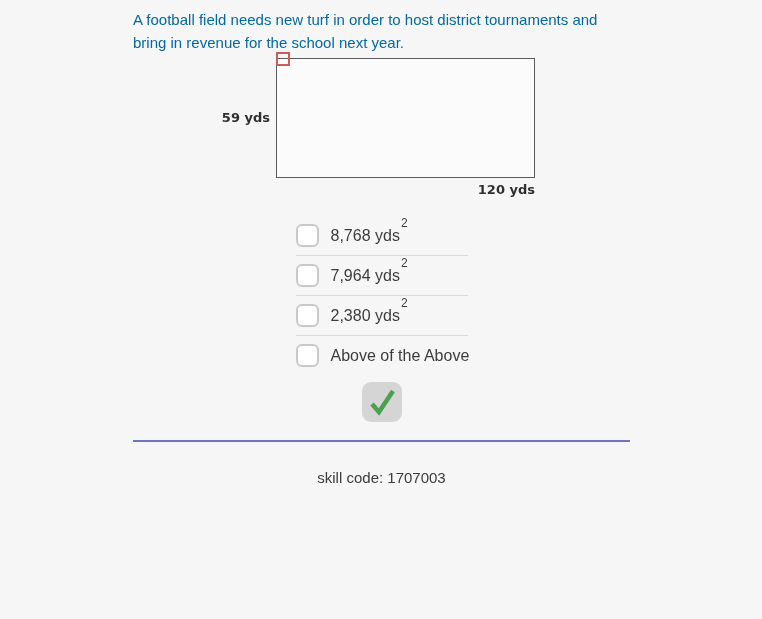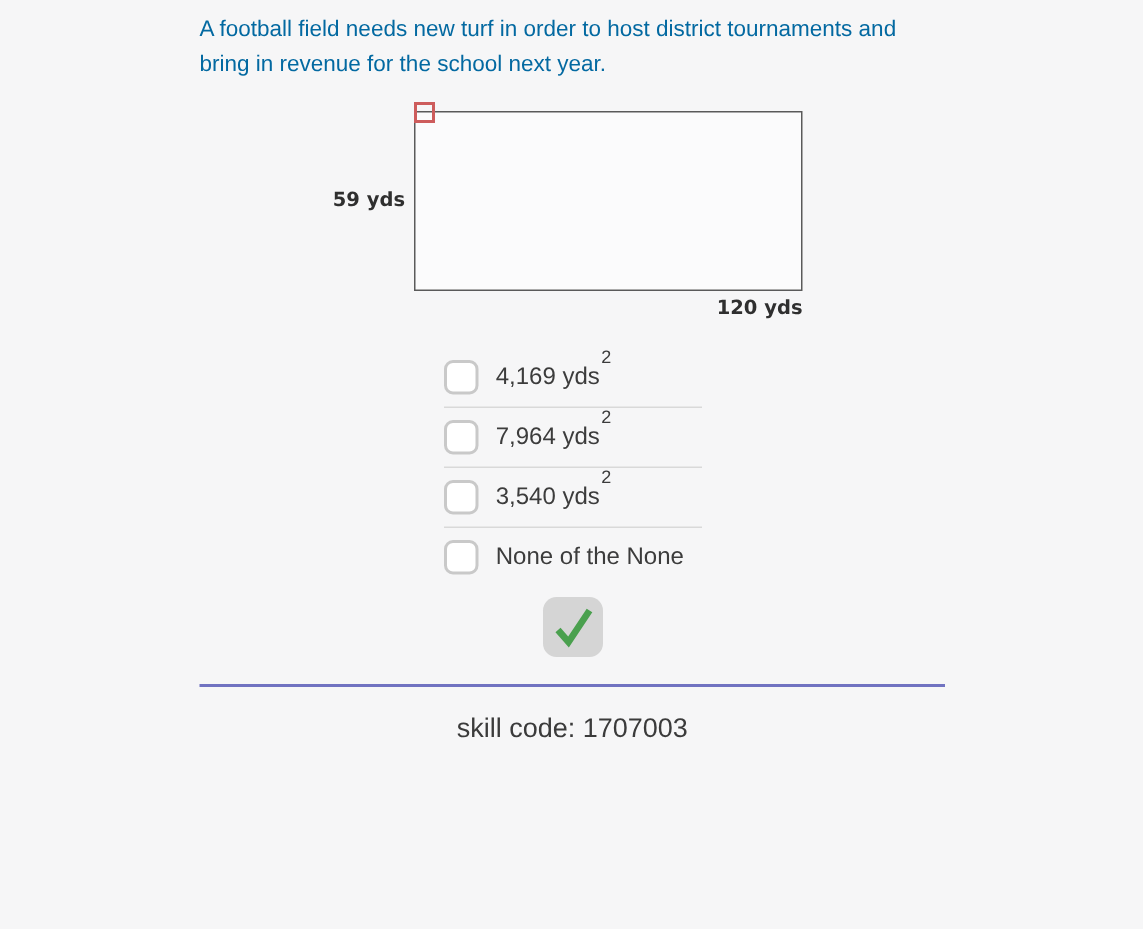--- a/index.html
+++ b/index.html
@@ -12,21 +12,21 @@
   .page { width: 762px; height: 619px; overflow: hidden; }
   .content { width: 497px; margin-left: 133px; padding-top: 8px; }
 
   .intro {
     font-size: 15px;
     line-height: 23px;
     color: #0369a1;
   }
 
   
-  .diagram { position: relative; height: 152px; margin-top: 20px; }
+  .diagram { position: relative; height: 152px; margin-top: 4px; }
   .field-rect {
     position: absolute;
     left: 143px; top: 0;
     width: 259px; height: 120px;
     border: 1.5px solid #5a5a5a;
     background: #fbfbfc;
   }
   .corner-marker {
     position: absolute;
     left: -1.5px; top: -7px;
@@ -99,23 +99,23 @@
   }
   .check-btn svg { display: block; margin: 0 auto; }
 
   .divider {
     border: none;
     border-top: 2px solid #7173c1;
     margin-top: 18px;
   }
 
   .skill-code {
-    margin-top: 17px;
+    margin-top: 27px;
     text-align: center;
-    font-size: 18px;
+    font-size: 15px;
     color: #3b3b3b;
   }
 </style>
 </head>
 <body>
 
 <div class="page">
   <div class="content">
 
     <p class="intro">A football field needs new turf in order to host district tournaments and bring in revenue for the school next year.</p>
@@ -126,39 +126,39 @@
         <div class="corner-marker"></div>
       </div>
       <span class="dim-label width-label">120 yds</span>
     </div>
 
 
     <div class="options">
 
       <div class="option-row">
         <div class="checkbox"></div>
-        <span class="option-label"><span>4,169 yds</span><sup>2</sup></span>
+        <span class="option-label"><span>8,768 yds</span><sup>2</sup></span>
       </div>
       <hr class="option-separator">
 
       <div class="option-row">
         <div class="checkbox"></div>
         <span class="option-label"><span>7,964 yds</span><sup>2</sup></span>
       </div>
       <hr class="option-separator">
 
       <div class="option-row">
         <div class="checkbox"></div>
-        <span class="option-label"><span>3,540 yds</span><sup>2</sup></span>
+        <span class="option-label"><span>2,380 yds</span><sup>2</sup></span>
       </div>
       <hr class="option-separator">
 
       <div class="option-row">
         <div class="checkbox"></div>
-        <span class="option-label"><span>None of the None</span><sup></sup></span>
+        <span class="option-label"><span>Above of the Above</span><sup></sup></span>
       </div>
 
     </div>
 
     <button class="check-btn">
       <svg width="40" height="40" viewBox="0 0 40 40">
         <polyline points="10,22 17,30 31,9" fill="none" stroke="#4aa04e" stroke-width="4.5" stroke-linecap="butt" stroke-linejoin="miter"></polyline>
       </svg>
     </button>
 

